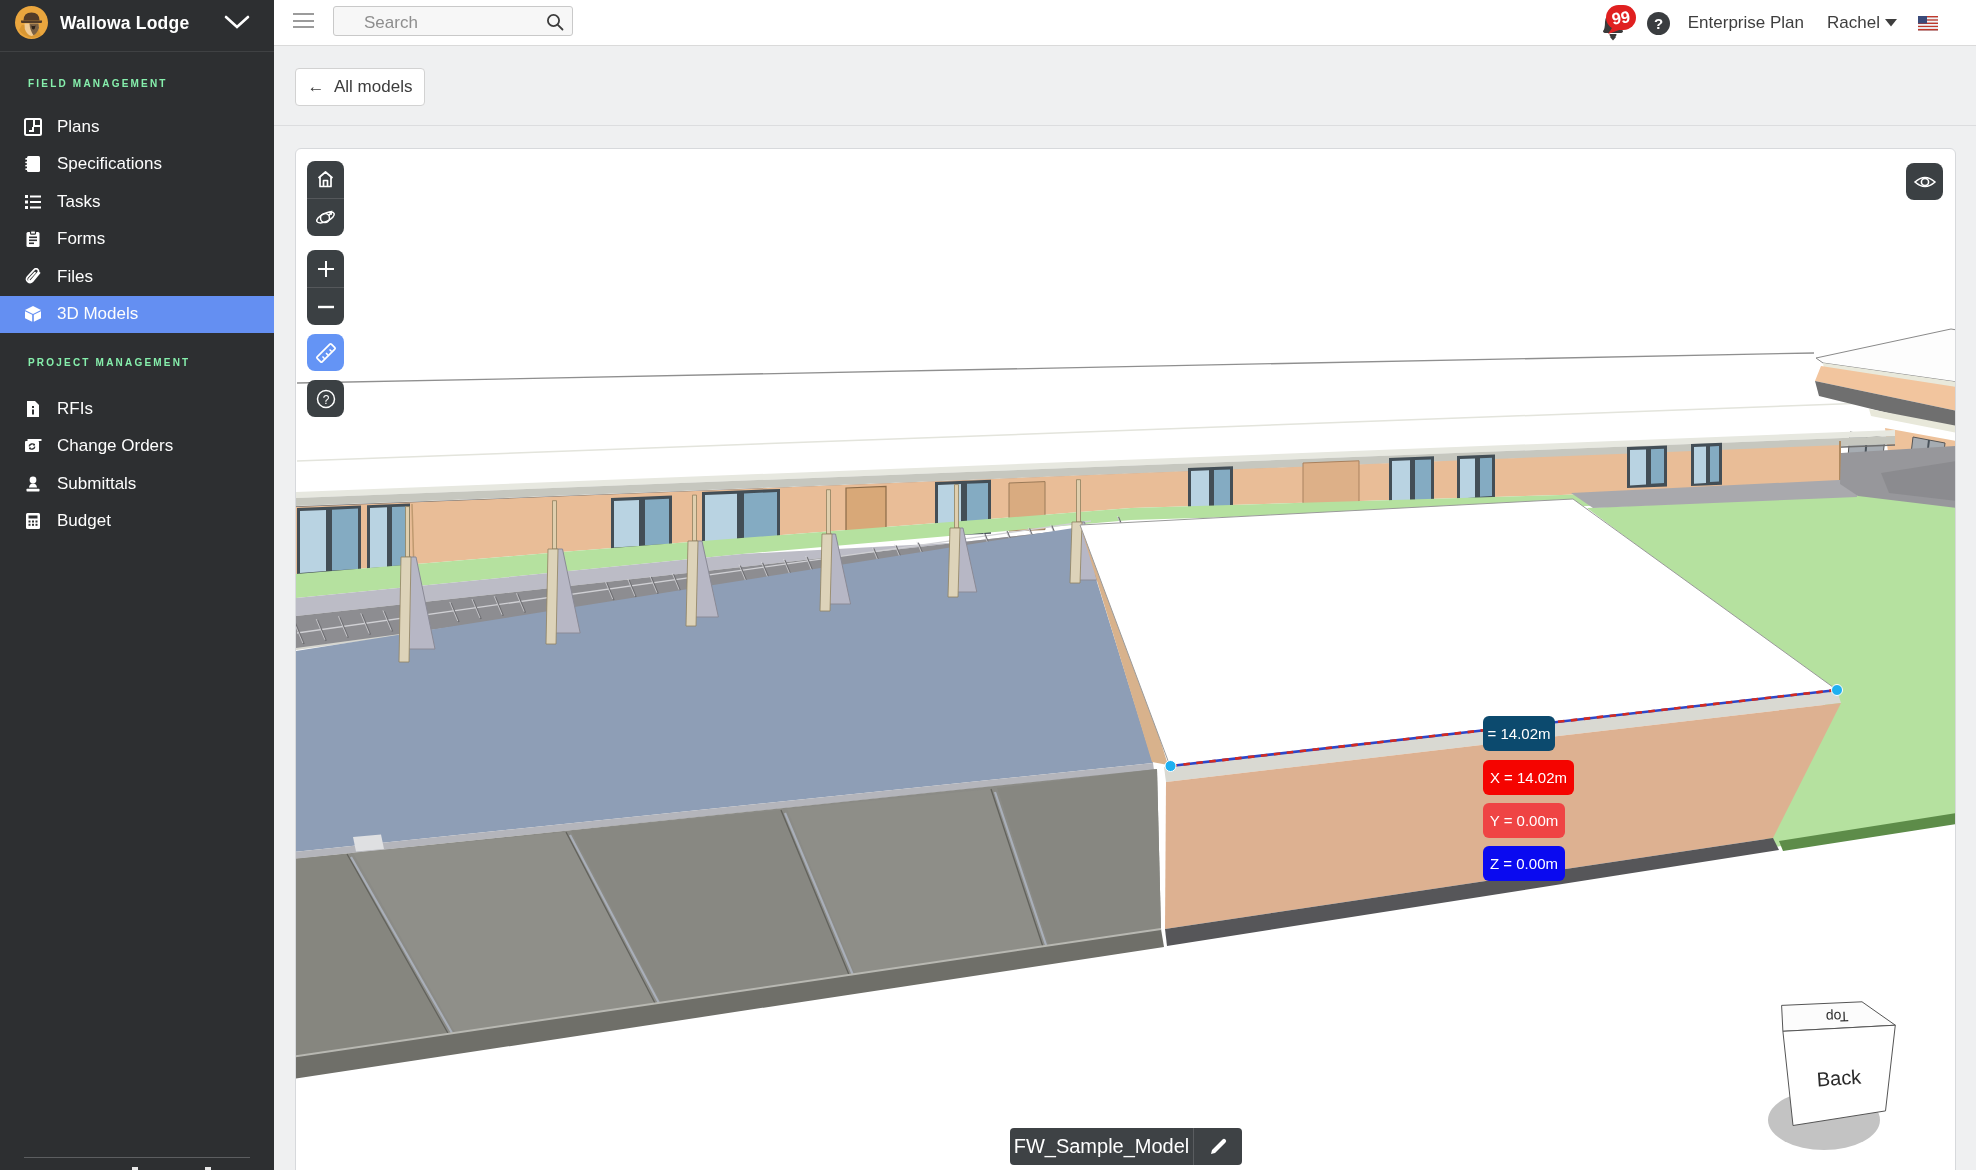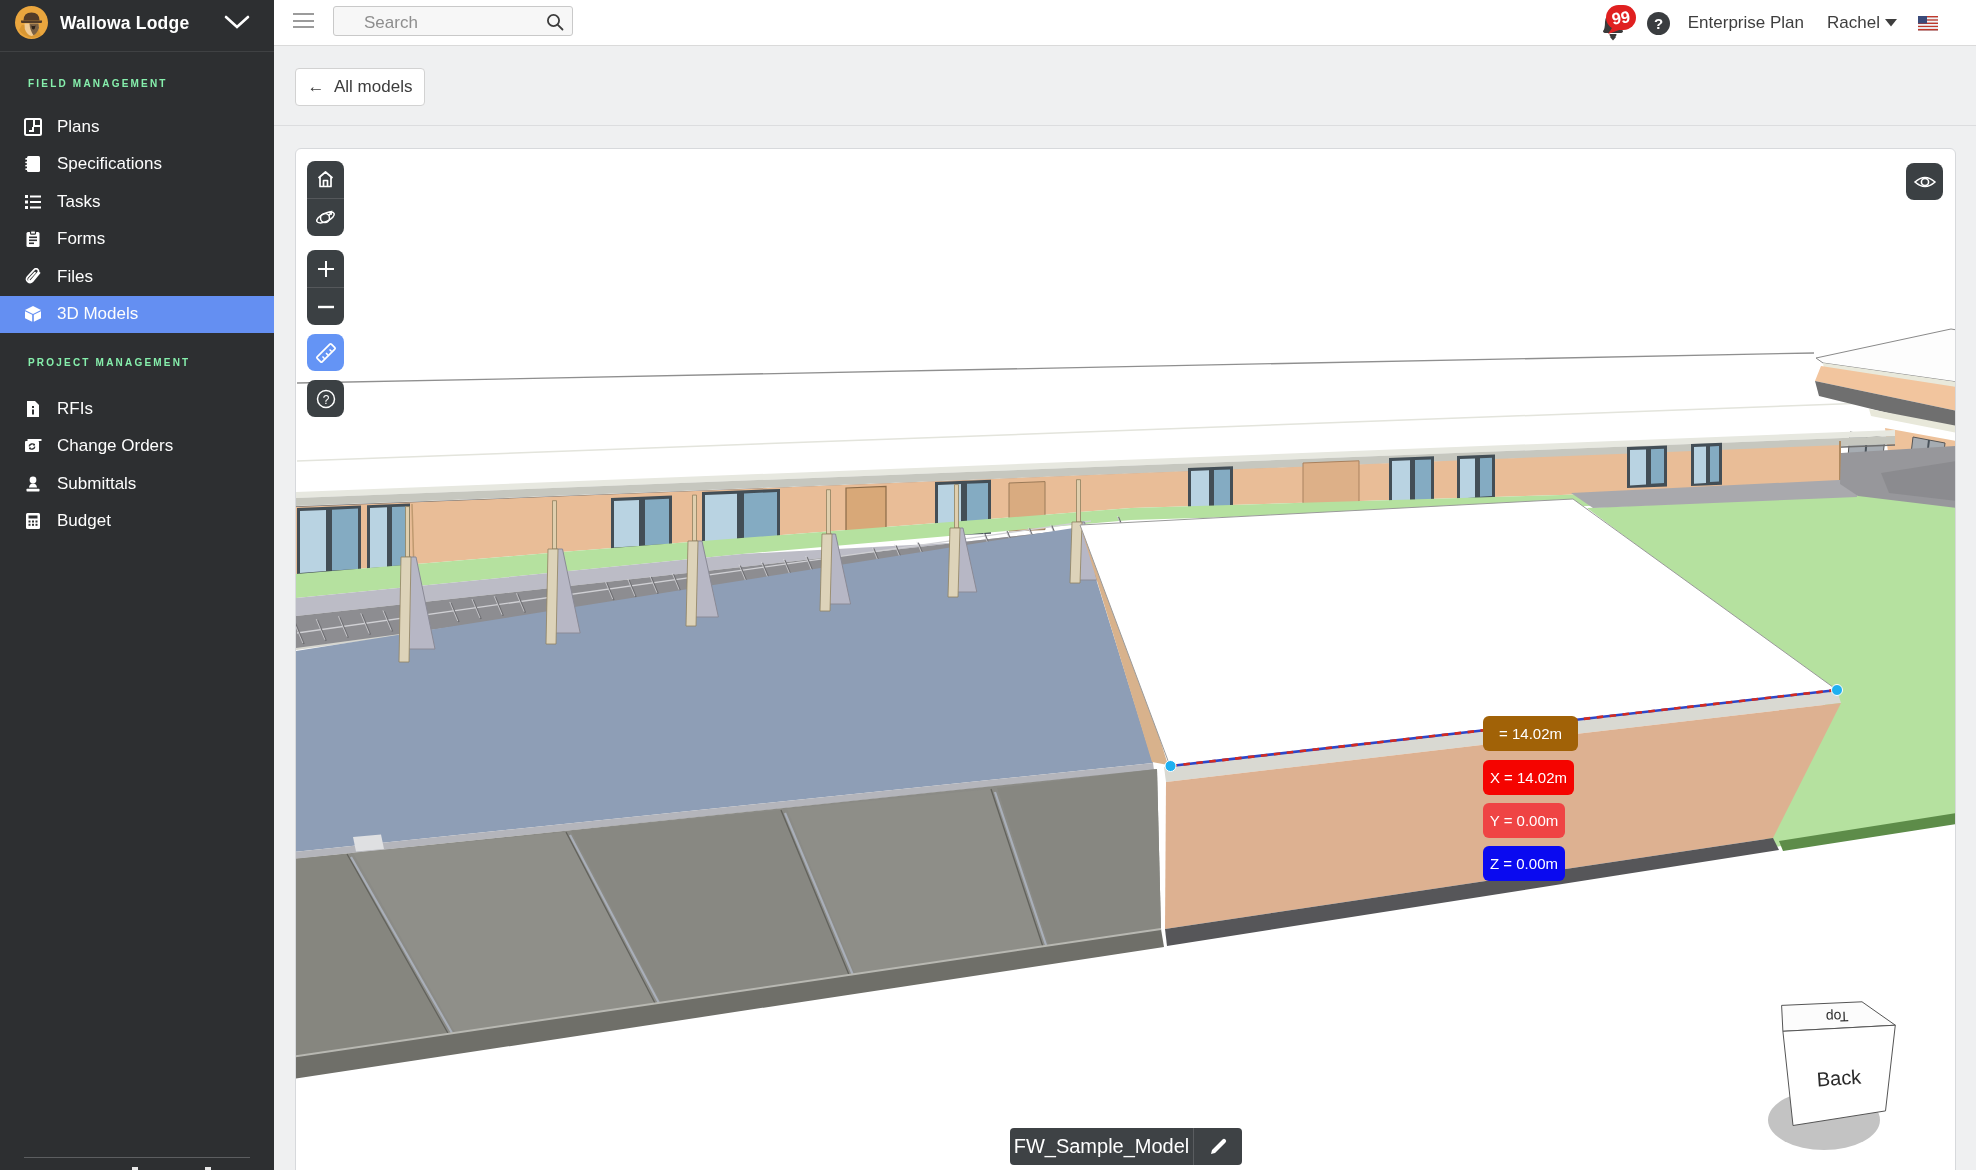--- a/index.html
+++ b/index.html
@@ -497,21 +497,21 @@
       </div>
       <div class="vbtn" style="left:1610px; top:14px;">
         <div class="b">
           <svg width="24" height="24" viewBox="0 0 24 24">
             <path d="M2 12 Q12 3 22 12 Q12 21 2 12 Z" fill="none" stroke="#fff" stroke-width="1.6"></path>
             <circle cx="12" cy="12" r="3.6" fill="none" stroke="#fff" stroke-width="1.6"></circle>
           </svg>
         </div>
       </div>
       
-      <div class="mlabel" style="left:1187px; top:567px; width:95px; background:#a16207;">= 14.02m</div>
+      <div class="mlabel" style="left:1187px; top:567px; width:72px; background:#0c4a6e;">= 14.02m</div>
       <div class="mlabel" style="left:1187px; top:611px; width:91px; background:#f50400;">X = 14.02m</div>
       <div class="mlabel" style="left:1187px; top:654px; width:82px; background:#ef4444;">Y = 0.00m</div>
       <div class="mlabel" style="left:1187px; top:697px; width:82px; background:#0a0af0;">Z = 0.00m</div>
       <div id="modeltag">
         <div class="txt">FW_Sample_Model (1)</div>
         <div class="vsep"></div>
         <svg style="position:absolute; right:13px; top:8px;" width="21" height="21" viewBox="0 0 21 21">
           <path d="M3 18 L4 14 L14.5 3.5 a1.8 1.8 0 0 1 3 3 L7 17 L3 18 Z" fill="#fff"></path>
         </svg>
       </div>

